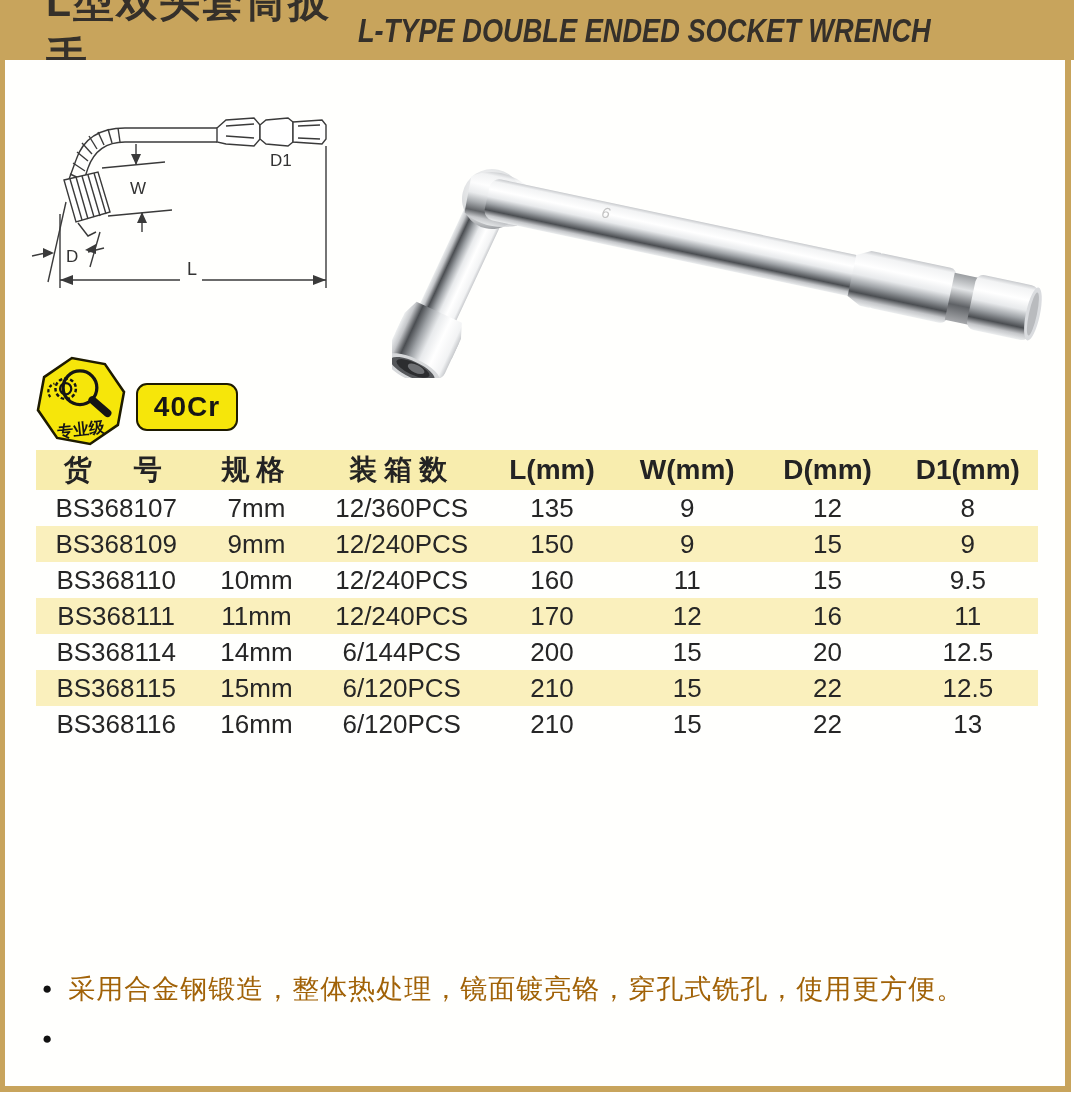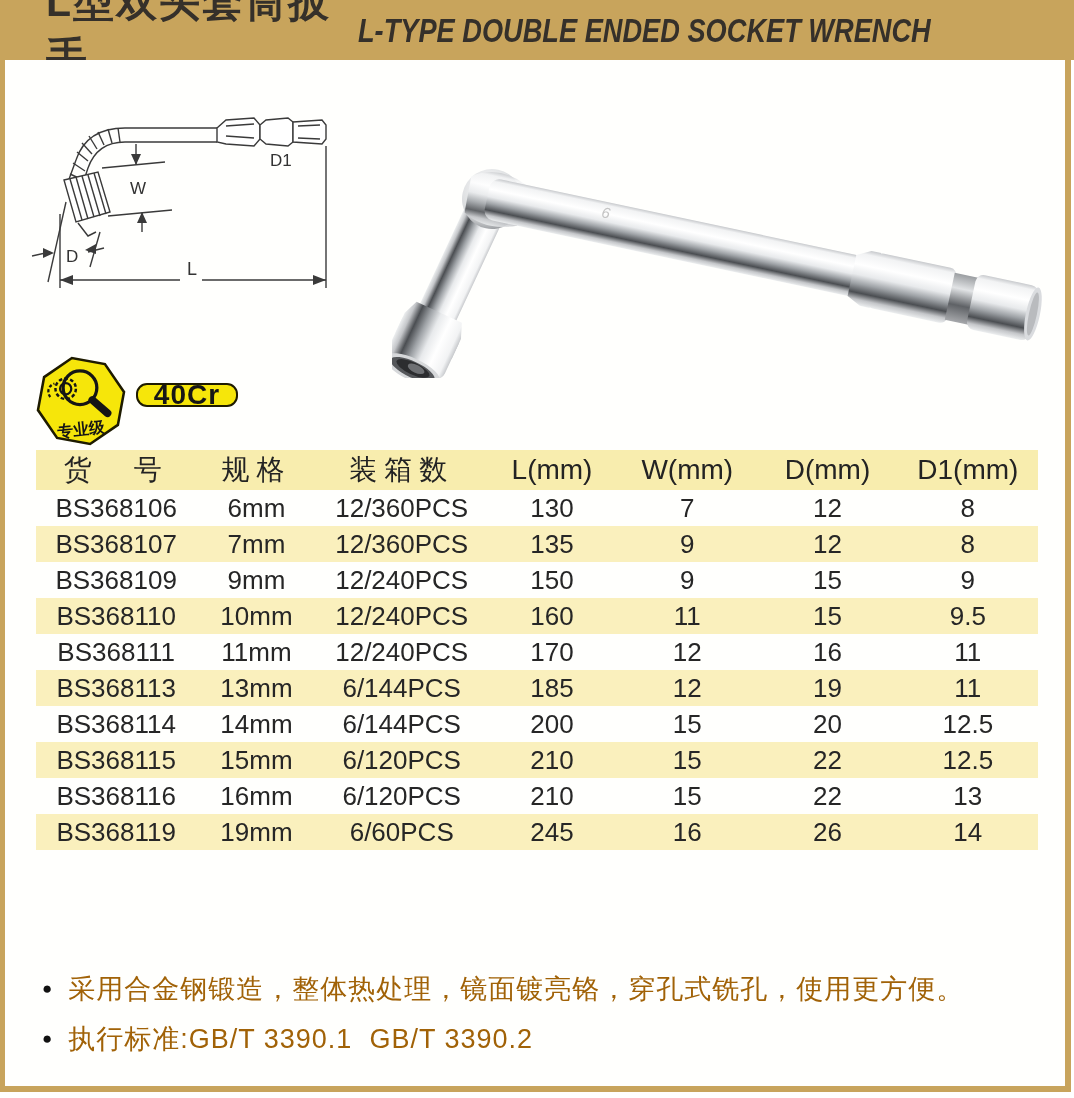--- a/index.html
+++ b/index.html
@@ -21,34 +21,34 @@
     position:absolute; left:0; top:60px; width:1071px; height:1032px;
     border-left:5px solid #c8a45c; border-right:6px solid #c8a45c; border-bottom:6px solid #c8a45c;
     background:#fffffd;
   }
 
   
   .diagram-wrap { position:absolute; left:30px; top:82px; width:335px; height:245px; }
   .photo-wrap   { position:absolute; left:392px; top:126px; width:665px; height:252px; }
   .grade-badge-wrap { position:absolute; left:34px; top:354px; width:94px; height:94px; }
   .material-badge {
-    position:absolute; left:136px; top:383px; width:102px; height:24px;
+    position:absolute; left:136px; top:383px; width:102px; height:48px;
     background:#f6e60a; border:2px solid #1e1b00; border-radius:11px;
     display:flex; align-items:center; justify-content:center;
     font-size:28px; font-weight:bold; color:#161616; letter-spacing:1px;
   }
 
   
   .spec-table {
     position:absolute; left:36px; top:450px; width:1002px;
     border-collapse:collapse; table-layout:fixed; text-align:center;
     color:#262626;
   }
   .spec-table th {
-    height:40px; background:#f8edae; font-weight:normal; font-size:28px; color:#232323;margin-top:46px;
+    height:40px; background:#f8edae; font-weight:bold; font-size:28px; color:#232323;margin-top:46px;
   }
   .spec-table th.sp { letter-spacing:7px; }
   .spec-table td { height:36px; font-size:26px; }
   .spec-table tbody tr:nth-child(even) { background:#faf0bd; }
 
   
   .notes { position:absolute; left:42px; top:972px; width:1000px; list-style:none; }
   .notes li { display:flex; align-items:flex-start; margin-bottom:16px; }
   .bullet-dot { font-size:17px; line-height:34px; color:#111; margin-right:16px; }
   .note-text { font-size:27px; line-height:34px; color:#a16207; white-space:pre-wrap; letter-spacing:1px; }
@@ -222,29 +222,20 @@
         <th class="sp">规格</th>
         <th class="sp">装箱数</th>
         <th>L(mm)</th>
         <th>W(mm)</th>
         <th>D(mm)</th>
         <th>D1(mm)</th>
       </tr>
     </thead>
   <tbody>
       <tr>
-        <td>BS368106</td>
-        <td>6mm</td>
-        <td>12/360PCS</td>
-        <td>130</td>
-        <td>7</td>
-        <td>12</td>
-        <td>8</td>
-      </tr>
-      <tr>
         <td>BS368107</td>
         <td>7mm</td>
         <td>12/360PCS</td>
         <td>135</td>
         <td>9</td>
         <td>12</td>
         <td>8</td>
       </tr>
       <tr>
         <td>BS368109</td>
@@ -267,29 +258,20 @@
       <tr>
         <td>BS368111</td>
         <td>11mm</td>
         <td>12/240PCS</td>
         <td>170</td>
         <td>12</td>
         <td>16</td>
         <td>11</td>
       </tr>
       <tr>
-        <td>BS368113</td>
-        <td>13mm</td>
-        <td>6/144PCS</td>
-        <td>185</td>
-        <td>12</td>
-        <td>19</td>
-        <td>11</td>
-      </tr>
-      <tr>
         <td>BS368114</td>
         <td>14mm</td>
         <td>6/144PCS</td>
         <td>200</td>
         <td>15</td>
         <td>20</td>
         <td>12.5</td>
       </tr>
       <tr>
         <td>BS368115</td>
@@ -301,35 +283,25 @@
         <td>12.5</td>
       </tr>
       <tr>
         <td>BS368116</td>
         <td>16mm</td>
         <td>6/120PCS</td>
         <td>210</td>
         <td>15</td>
         <td>22</td>
         <td>13</td>
-      </tr>
-      <tr>
-        <td>BS368119</td>
-        <td>19mm</td>
-        <td>6/60PCS</td>
-        <td>245</td>
-        <td>16</td>
-        <td>26</td>
-        <td>14</td>
       </tr>
     </tbody>
 </table>
 
 <ul class="notes">
   <li>
     <span class="bullet-dot">●</span>
     <span class="note-text">采用合金钢锻造，整体热处理，镜面镀亮铬，穿孔式铣孔，使用更方便。</span>
   </li>
   <li>
     <span class="bullet-dot">●</span>
-    <span class="note-text">执行标准:GB/T 3390.1  GB/T 3390.2</span>
   </li>
 </ul>
 
 </body></html>

